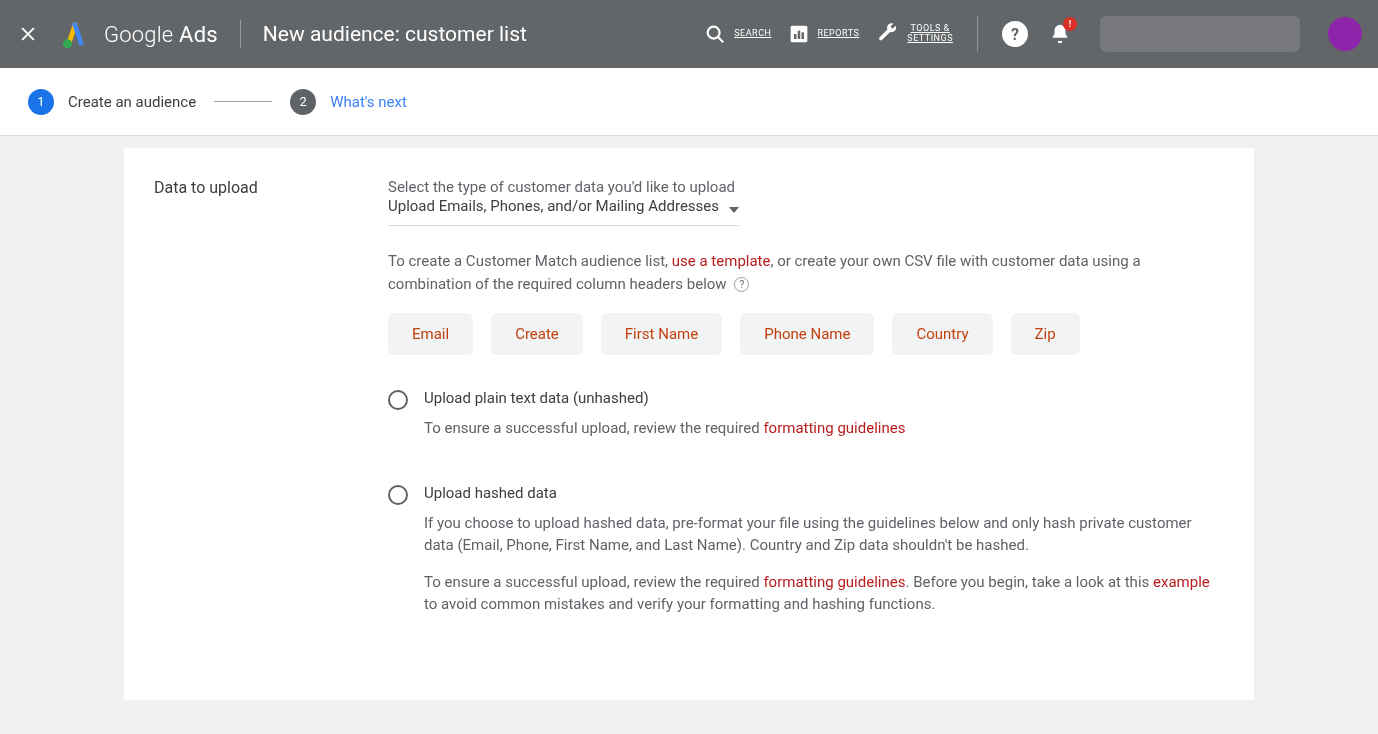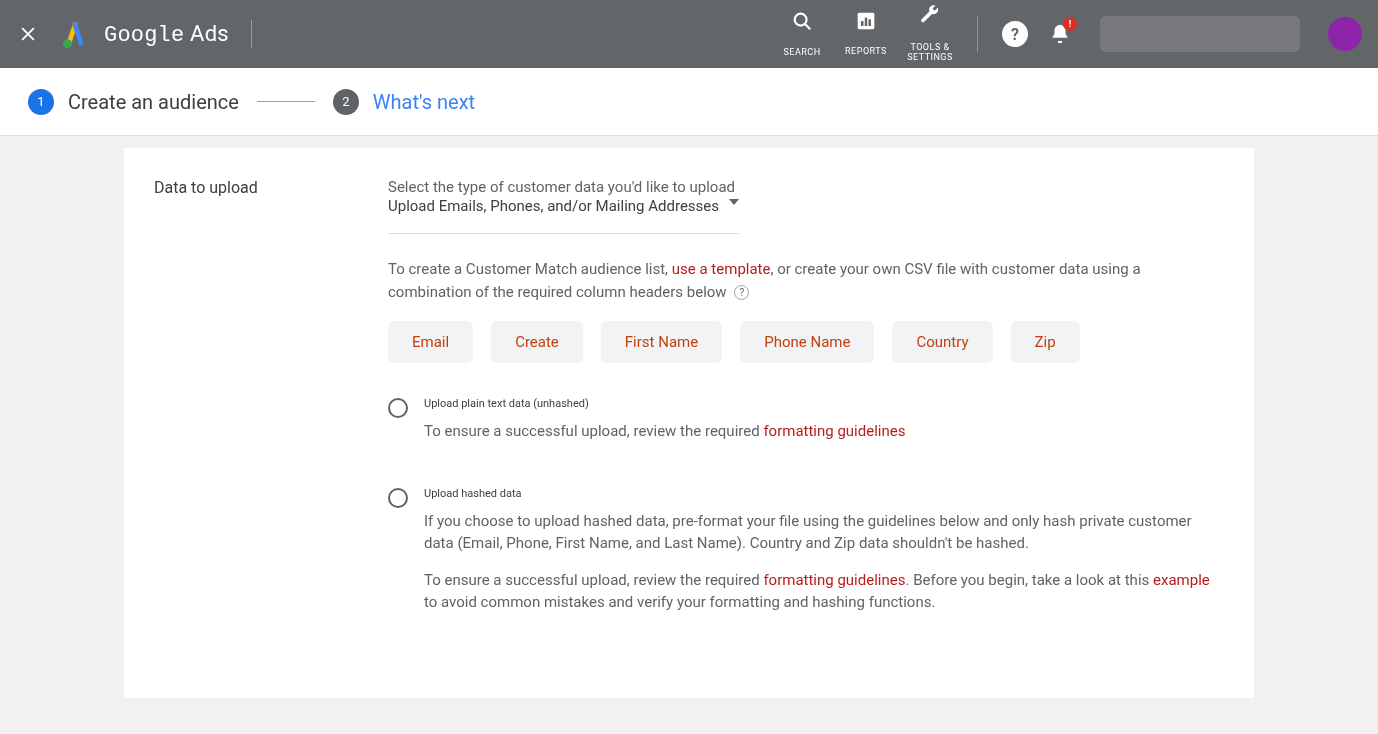--- a/index.html
+++ b/index.html
@@ -5,65 +5,65 @@
   * { box-sizing: border-box; margin: 0; padding: 0; }
   body { font-family: Roboto, Arial, sans-serif; background: #f1f1f1; color: #3c4043; width: 1378px; }
 
   
   .header { background: #636669; height: 68px; display: flex; align-items: center; padding: 0 16px; color: #fff; }
   .close-x { width: 24px; height: 24px; display: flex; align-items: center; justify-content: center; cursor: pointer; margin-right: 20px; }
   .close-x svg { width: 20px; height: 20px; }
   .logo-cluster { display: flex; align-items: center; }
   .ads-logo { width: 30px; height: 30px; margin-right: 14px; display: flex; align-items: center; justify-content: center; }
   .brand-text { font-size: 22px; letter-spacing: 0.2px; }
-  .brand-text .thin { font-weight: 300; font-family: Liberation Mono, monospace; }
+  .brand-text .thin { font-weight: 300; }
   .v-div { width: 1px; height: 28px; background: rgba(255,255,255,0.35); margin: 0 22px; }
   .page-title { font-size: 21px; font-weight: 400; }
   .header-spacer { flex: 1; }
   .header-actions { display: flex; align-items: center; gap: 18px; }
-  .tool-item { display: flex; flex-direction: column; align-items: center; gap: 16px; cursor: pointer; min-width: 46px; }
+  .tool-item { display: flex; flex-direction: row; align-items: center; gap: 8px; cursor: pointer; min-width: 46px; text-decoration: underline; }
   .tool-item .label { font-size: 9px; letter-spacing: 0.5px; text-align: center; line-height: 1.1; }
   .icon-btn { width: 28px; height: 28px; display: flex; align-items: center; justify-content: center; cursor: pointer; position: relative; }
   .icon-btn.round { background: #fff; color: #636669; border-radius: 50%; width: 26px; height: 26px; font-weight: 700; }
   .notif-badge { position: absolute; top: -3px; right: -3px; width: 14px; height: 14px; background: #d93025; border-radius: 50%; display: flex; align-items: center; justify-content: center; font-size: 9px; font-weight: 700; }
   .account-blur { width: 200px; height: 36px; background: rgba(255,255,255,0.12); border-radius: 6px; margin-left: 8px; }
   .avatar { width: 34px; height: 34px; border-radius: 50%; background: #8e24aa; margin-left: 10px; }
   .header-actions .div2 { width: 1px; height: 36px; background: rgba(255,255,255,0.3); margin: 0 6px; }
 
   
   .stepper { background: #fff; height: 68px; display: flex; align-items: center; padding: 0 28px; border-bottom: 1px solid #dadce0; }
   .step { display: flex; align-items: center; gap: 14px; }
   .step-circle { width: 26px; height: 26px; border-radius: 50%; display: flex; align-items: center; justify-content: center; font-size: 13px; color: #fff; }
   .step-circle.active { background: #1a73e8; }
   .step-circle.inactive { background: #5f6368; }
-  .step-label { font-size: 20px; }
+  .step-label { font-size: 15px; }
   .step-label.inactive { color: #3b82f6; }
   .step-conn { width: 58px; height: 1px; background: #9aa0a6; margin: 0 18px; }
 
   
   .card-wrap { display: flex; justify-content: center; padding-top: 12px; padding-bottom: 16px; }
   .card { background: #fff; width: 1130px; padding: 30px 30px 40px 30px; }
   .card-body { display: flex; }
   .side-label { width: 234px; font-size: 16px; color: #3c4043; }
   .main-col { flex: 1; }
   .intro { font-size: 15px; color: #5f6368; }
-  .dropdown-row { display: inline-flex; align-items: flex-start; gap: 10px; padding-bottom: 18px; border-bottom: 1px solid #dadce0; margin-bottom: 24px; cursor: pointer; }
+  .dropdown-row { display: inline-flex; align-items: flex-end; gap: 10px; padding-bottom: 10px; border-bottom: 1px solid #dadce0; margin-bottom: 24px; cursor: pointer; }
   .dropdown-row .text { font-size: 15px; color: #3c4043; }
   .dropdown-row svg { width: 10px; height: 10px; fill: #5f6368; }
   .desc { font-size: 15px; color: #5f6368; line-height: 1.5; margin-bottom: 18px; }
   .link { color: #b91c1c; cursor: pointer; }
   .help-circ { display: inline-flex; align-items: center; justify-content: center; width: 15px; height: 15px; border: 1.3px solid #9aa0a6; border-radius: 50%; font-size: 10px; color: #5f6368; vertical-align: middle; margin-left: 4px; }
 
   .chips { display: flex; gap: 18px; margin-bottom: 34px; }
   .chip { background: #f1f3f4; border-radius: 6px; padding: 12px 24px; font-size: 15px; color: #c2410c; }
 
   .radio-block { display: flex; gap: 16px; margin-bottom: 30px; }
   .radio-outer { width: 20px; height: 20px; border: 2px solid #5f6368; border-radius: 50%; flex-shrink: 0; margin-top: 1px; cursor: pointer; }
   .radio-content { flex: 1; }
-  .radio-title { font-size: 11px; color: #3c4043; margin-bottom: 10px; }
+  .radio-title { font-size: 15px; color: #3c4043; margin-bottom: 10px; }
   .radio-desc { font-size: 15px; color: #5f6368; line-height: 1.5; margin-bottom: 14px; }
 </style>
 </head>
 <body>
 
 <div class="header">
   <div class="close-x">
     <svg viewBox="0 0 24 24" fill="none" stroke="#fff" stroke-width="2.2">
         <line x1="5" y1="5" x2="19" y2="19"></line>
         <line x1="19" y1="5" x2="5" y2="19"></line>
@@ -73,20 +73,21 @@
     <div class="ads-logo">
       <svg viewBox="0 0 40 40" width="30" height="30">
         <path d="M18 4 L8 34 L14 36 L24 6 Z" fill="#fbbc04"></path>
         <path d="M22 4 L32 34 L26 36 L16 6 Z" fill="#4285f4"></path>
         <circle cx="10" cy="33" r="6" fill="#34a853"></circle>
       </svg>
     </div>
     <div class="brand-text"><span class="thin">Google</span><span> Ads</span></div>
   </div>
   <div class="v-div"></div>
+  <div class="page-title">New audience: customer list</div>
   <div class="header-spacer"></div>
   <div class="header-actions">
     <div class="tool-item">
       <svg width="22" height="22" viewBox="0 0 24 24" fill="none" stroke="#fff" stroke-width="2.4">
           <circle cx="10.5" cy="10.5" r="6.5"></circle>
           <line x1="15.5" y1="15.5" x2="21" y2="21"></line>
         </svg>
       <div class="label">SEARCH</div>
     </div>
     <div class="tool-item">

